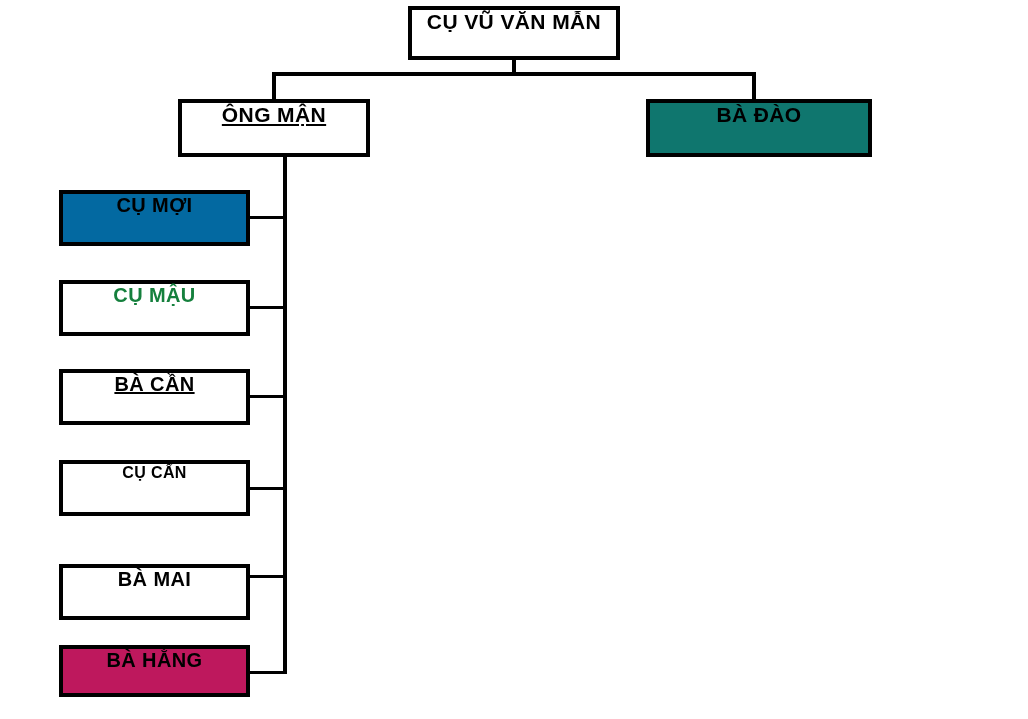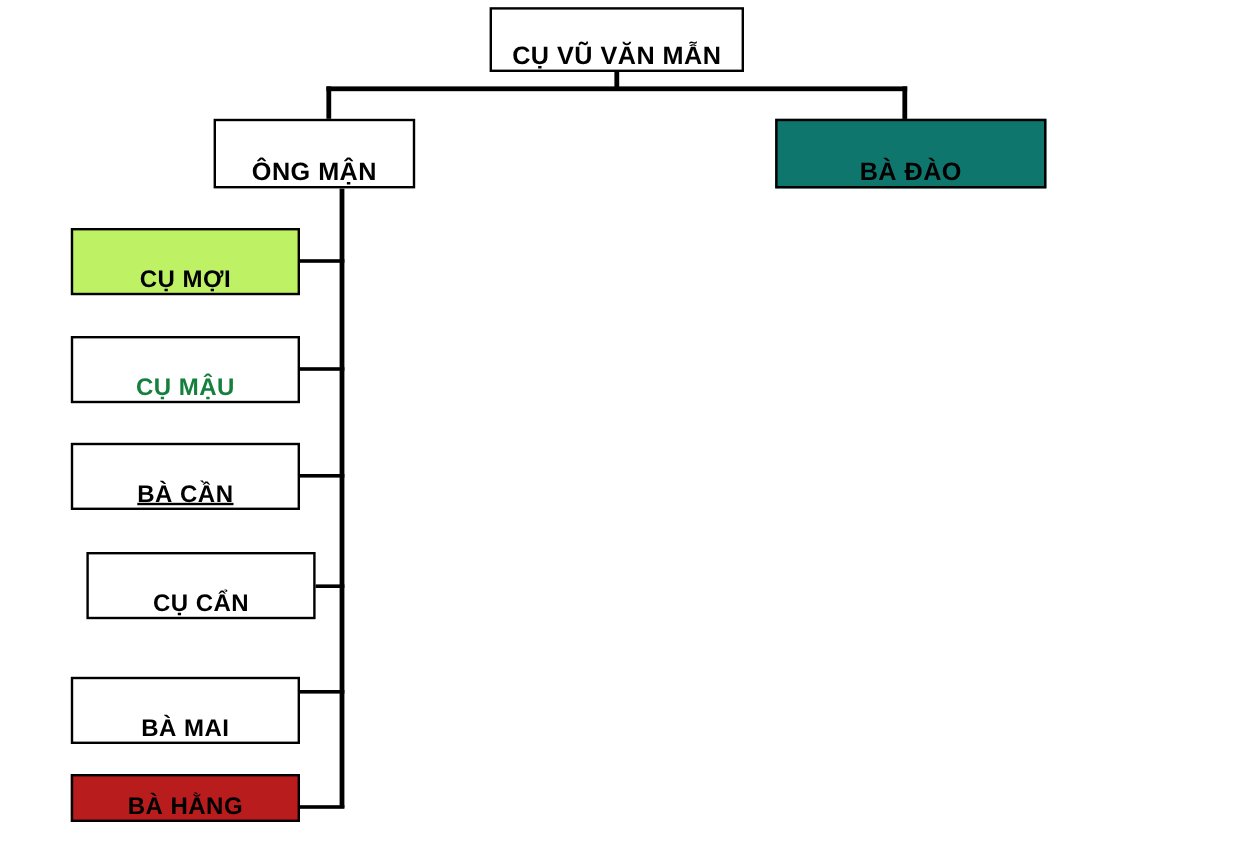--- a/index.html
+++ b/index.html
@@ -13,24 +13,24 @@
   #canvas {
     position: relative;
     width: 1028px;
     height: 719px;
     background: #ffffff;
     overflow: hidden;
   }
   .node {
     position: absolute;
     box-sizing: border-box;
-    border: 2px solid #f9a8d4;
+    border: 4px solid #f9a8d4;
     background: #ffffff;
     display: flex;
-    align-items: flex-end;
+    align-items: flex-start;
     justify-content: center;
     text-align: center;
     font-weight: bold;
     color: #000000;
     letter-spacing: 0.4px;
     line-height: 1.1;
     z-index: 2;
   }
   .node-label {
     display: block;
@@ -55,38 +55,38 @@
   <div class="connector" style="left: 250px; top: 216px; width: 37px; height: 3px; background: rgb(0, 0, 0);"></div>
   <div class="connector" style="left: 250px; top: 306px; width: 37px; height: 3px; background: rgb(0, 0, 0);"></div>
   <div class="connector" style="left: 250px; top: 395px; width: 37px; height: 3px; background: rgb(0, 0, 0);"></div>
   <div class="connector" style="left: 250px; top: 487px; width: 37px; height: 3px; background: rgb(0, 0, 0);"></div>
   <div class="connector" style="left: 250px; top: 575px; width: 37px; height: 3px; background: rgb(0, 0, 0);"></div>
   <div class="connector" style="left: 250px; top: 671px; width: 37px; height: 3px; background: rgb(0, 0, 0);"></div>
 
   <div class="node" style="left: 408px; top: 6px; width: 212px; height: 54px; font-size: 21px; border-color: rgb(0, 0, 0); background: rgb(255, 255, 255); color: rgb(0, 0, 0);">
     <span class="node-label">CỤ VŨ VĂN MẪN</span>
   </div>
-  <div class="node" style="left: 178px; top: 99px; width: 168px; height: 58px; font-size: 21px; border-color: rgb(0, 0, 0); background: rgb(255, 255, 255); color: rgb(0, 0, 0);">
+  <div class="node" style="left: 178px; top: 99px; width: 192px; height: 58px; font-size: 21px; border-color: rgb(0, 0, 0); background: rgb(255, 255, 255); color: rgb(0, 0, 0); text-decoration: underline;">
     <span class="node-label">ÔNG MẬN</span>
   </div>
   <div class="node" style="left: 646px; top: 99px; width: 226px; height: 58px; font-size: 21px; border-color: rgb(0, 0, 0); background: #0f766e; color: rgb(0, 0, 0);">
     <span class="node-label">BÀ ĐÀO</span>
   </div>
-  <div class="node" style="left: 59px; top: 190px; width: 191px; height: 56px; font-size: 20px; border-color: rgb(0, 0, 0); background: #bef264; color: rgb(0, 0, 0);">
+  <div class="node" style="left: 59px; top: 190px; width: 191px; height: 56px; font-size: 20px; border-color: rgb(0, 0, 0); background: #0369a1; color: rgb(0, 0, 0);">
     <span class="node-label">CỤ MỢI</span>
   </div>
   <div class="node" style="left: 59px; top: 280px; width: 191px; height: 56px; font-size: 20px; border-color: rgb(0, 0, 0); background: rgb(255, 255, 255); color: #15803d;">
     <span class="node-label">CỤ MẬU</span>
   </div>
   <div class="node" style="left: 59px; top: 369px; width: 191px; height: 56px; font-size: 20px; border-color: rgb(0, 0, 0); background: rgb(255, 255, 255); color: rgb(0, 0, 0); text-decoration: underline;">
     <span class="node-label">BÀ CẦN</span>
   </div>
-  <div class="node" style="left: 72px; top: 460px; width: 191px; height: 56px; font-size: 20px; border-color: rgb(0, 0, 0); background: rgb(255, 255, 255); color: rgb(0, 0, 0);">
+  <div class="node" style="left: 59px; top: 460px; width: 191px; height: 56px; font-size: 16px; border-color: rgb(0, 0, 0); background: rgb(255, 255, 255); color: rgb(0, 0, 0);">
     <span class="node-label">CỤ CẨN</span>
   </div>
   <div class="node" style="left: 59px; top: 564px; width: 191px; height: 56px; font-size: 20px; border-color: rgb(0, 0, 0); background: rgb(255, 255, 255); color: rgb(0, 0, 0);">
     <span class="node-label">BÀ MAI</span>
   </div>
-  <div class="node" style="left: 59px; top: 645px; width: 191px; height: 40px; font-size: 20px; border-color: rgb(0, 0, 0); background: #b91c1c; color: rgb(0, 0, 0);">
+  <div class="node" style="left: 59px; top: 645px; width: 191px; height: 52px; font-size: 20px; border-color: rgb(0, 0, 0); background: #be185d; color: rgb(0, 0, 0);">
     <span class="node-label">BÀ HẰNG</span>
   </div>
 
 </div>
 
 </body></html>

